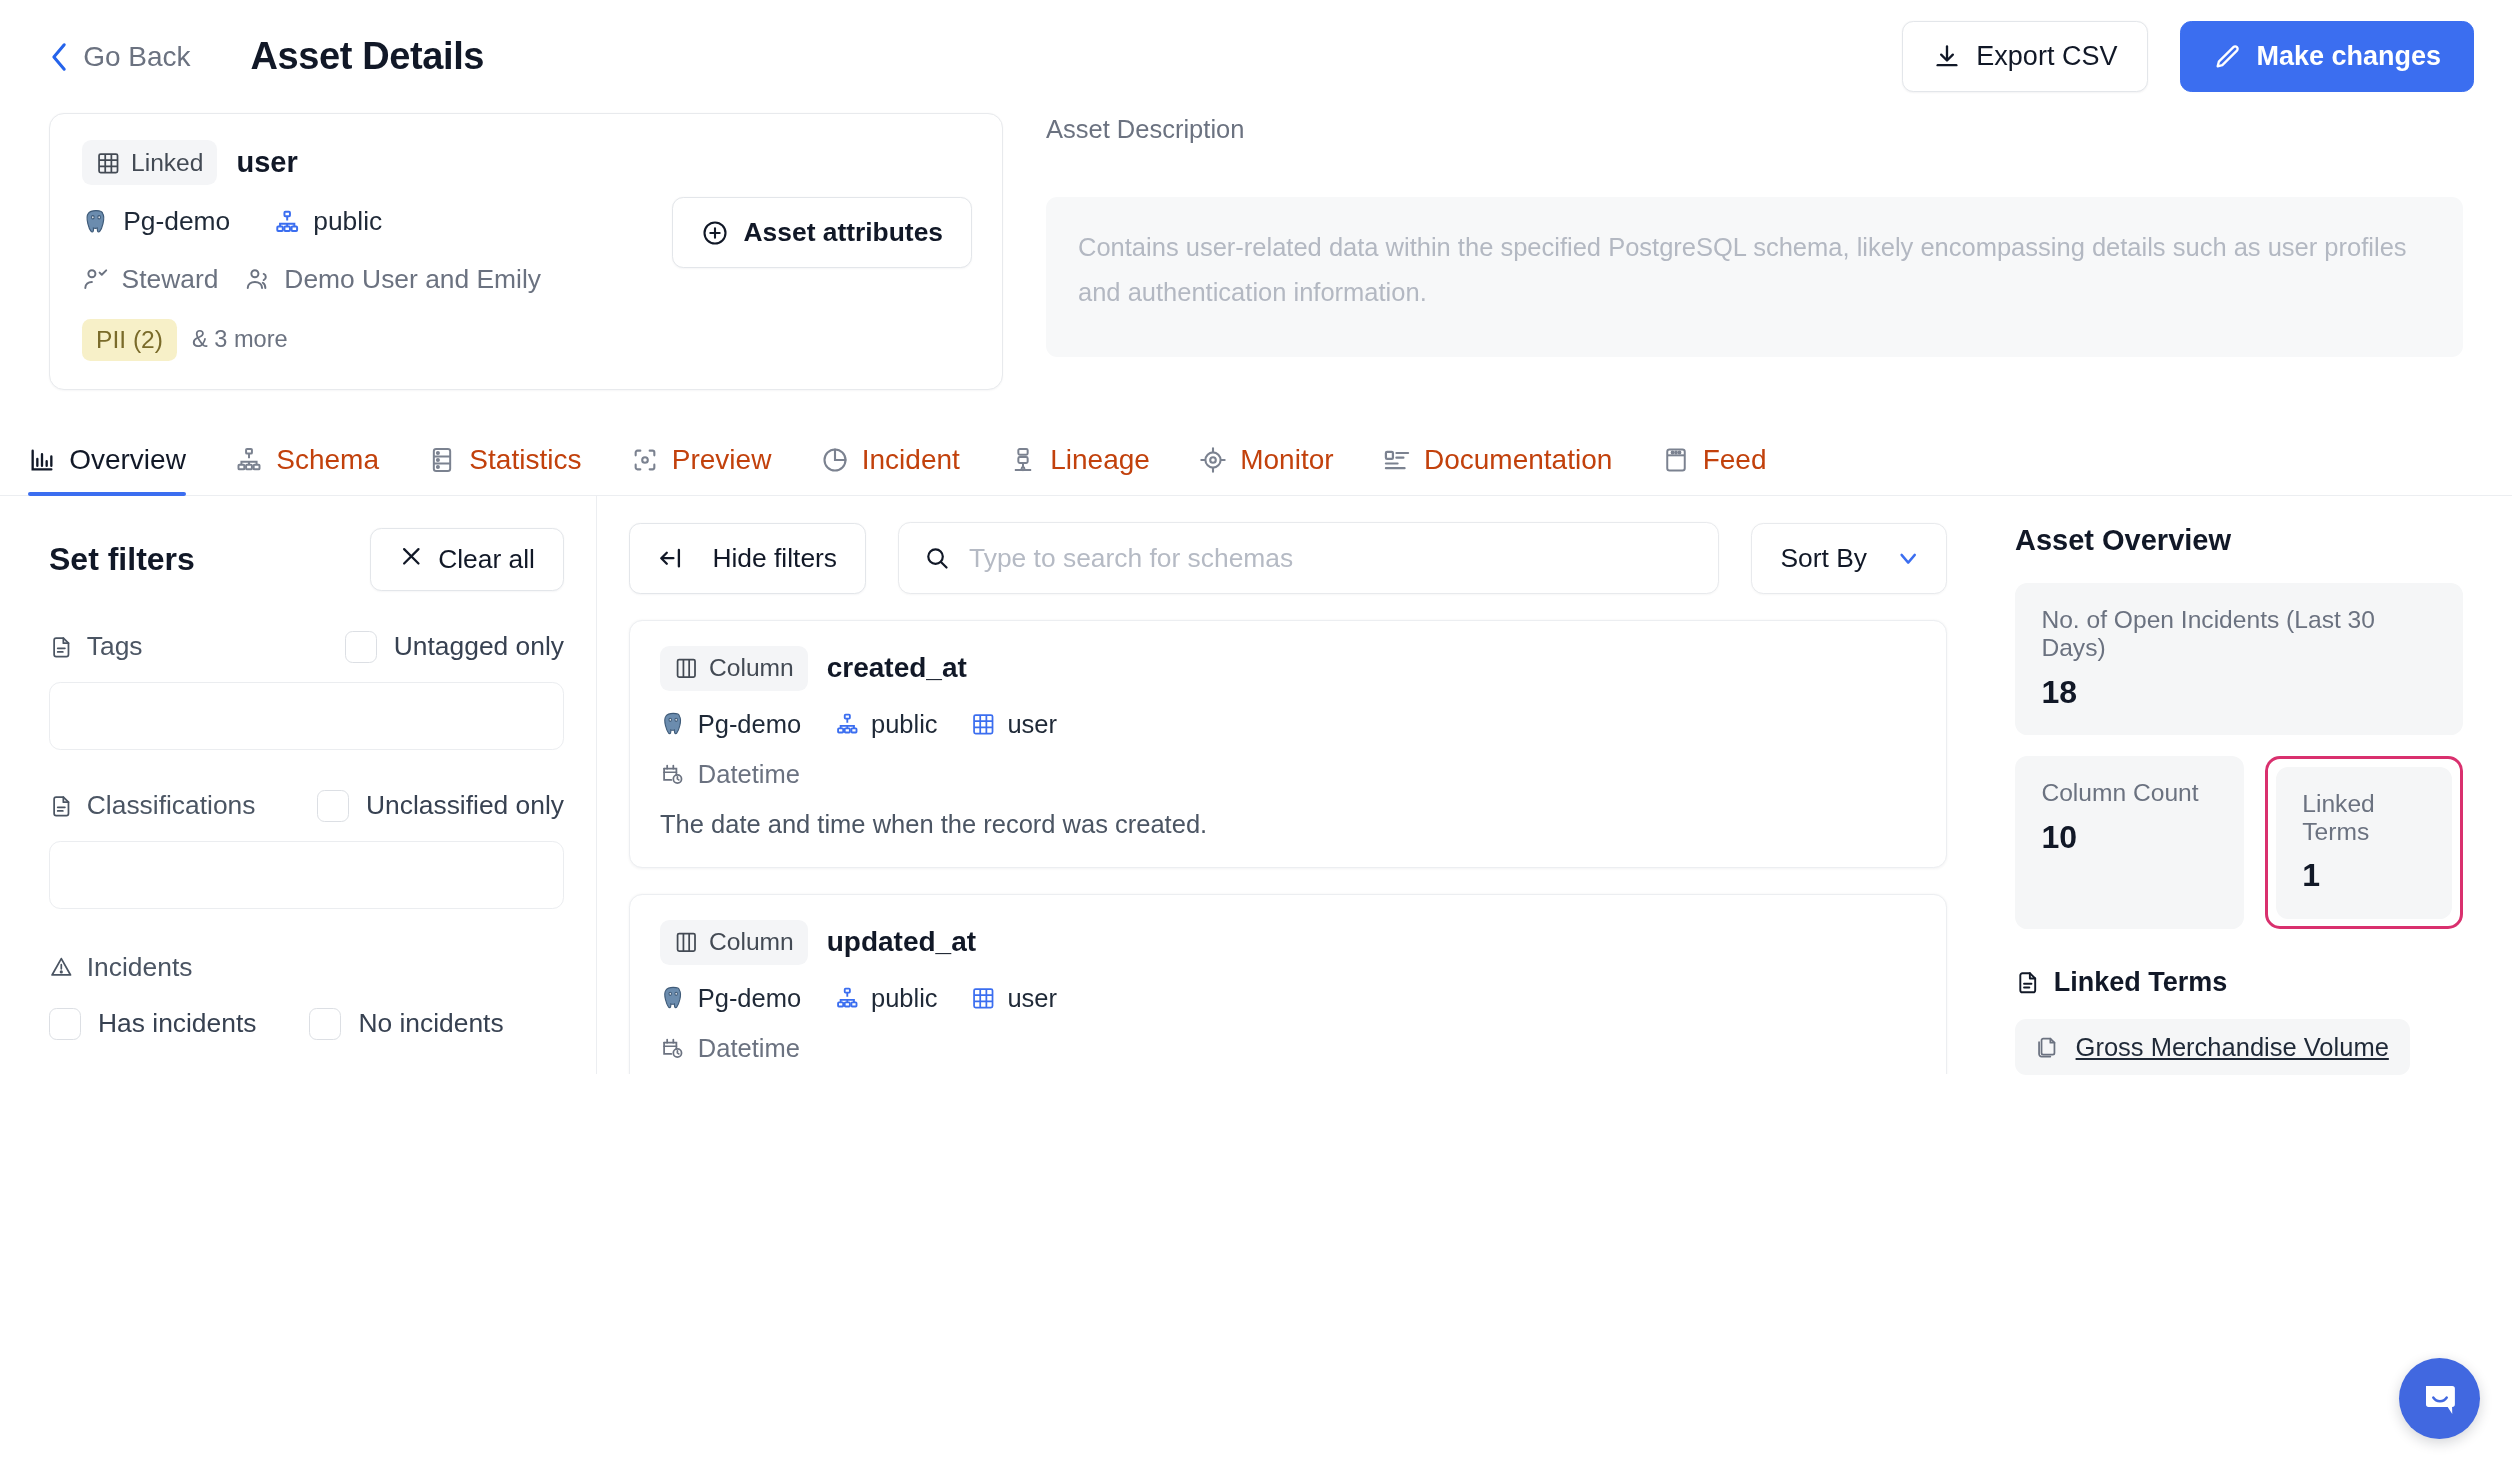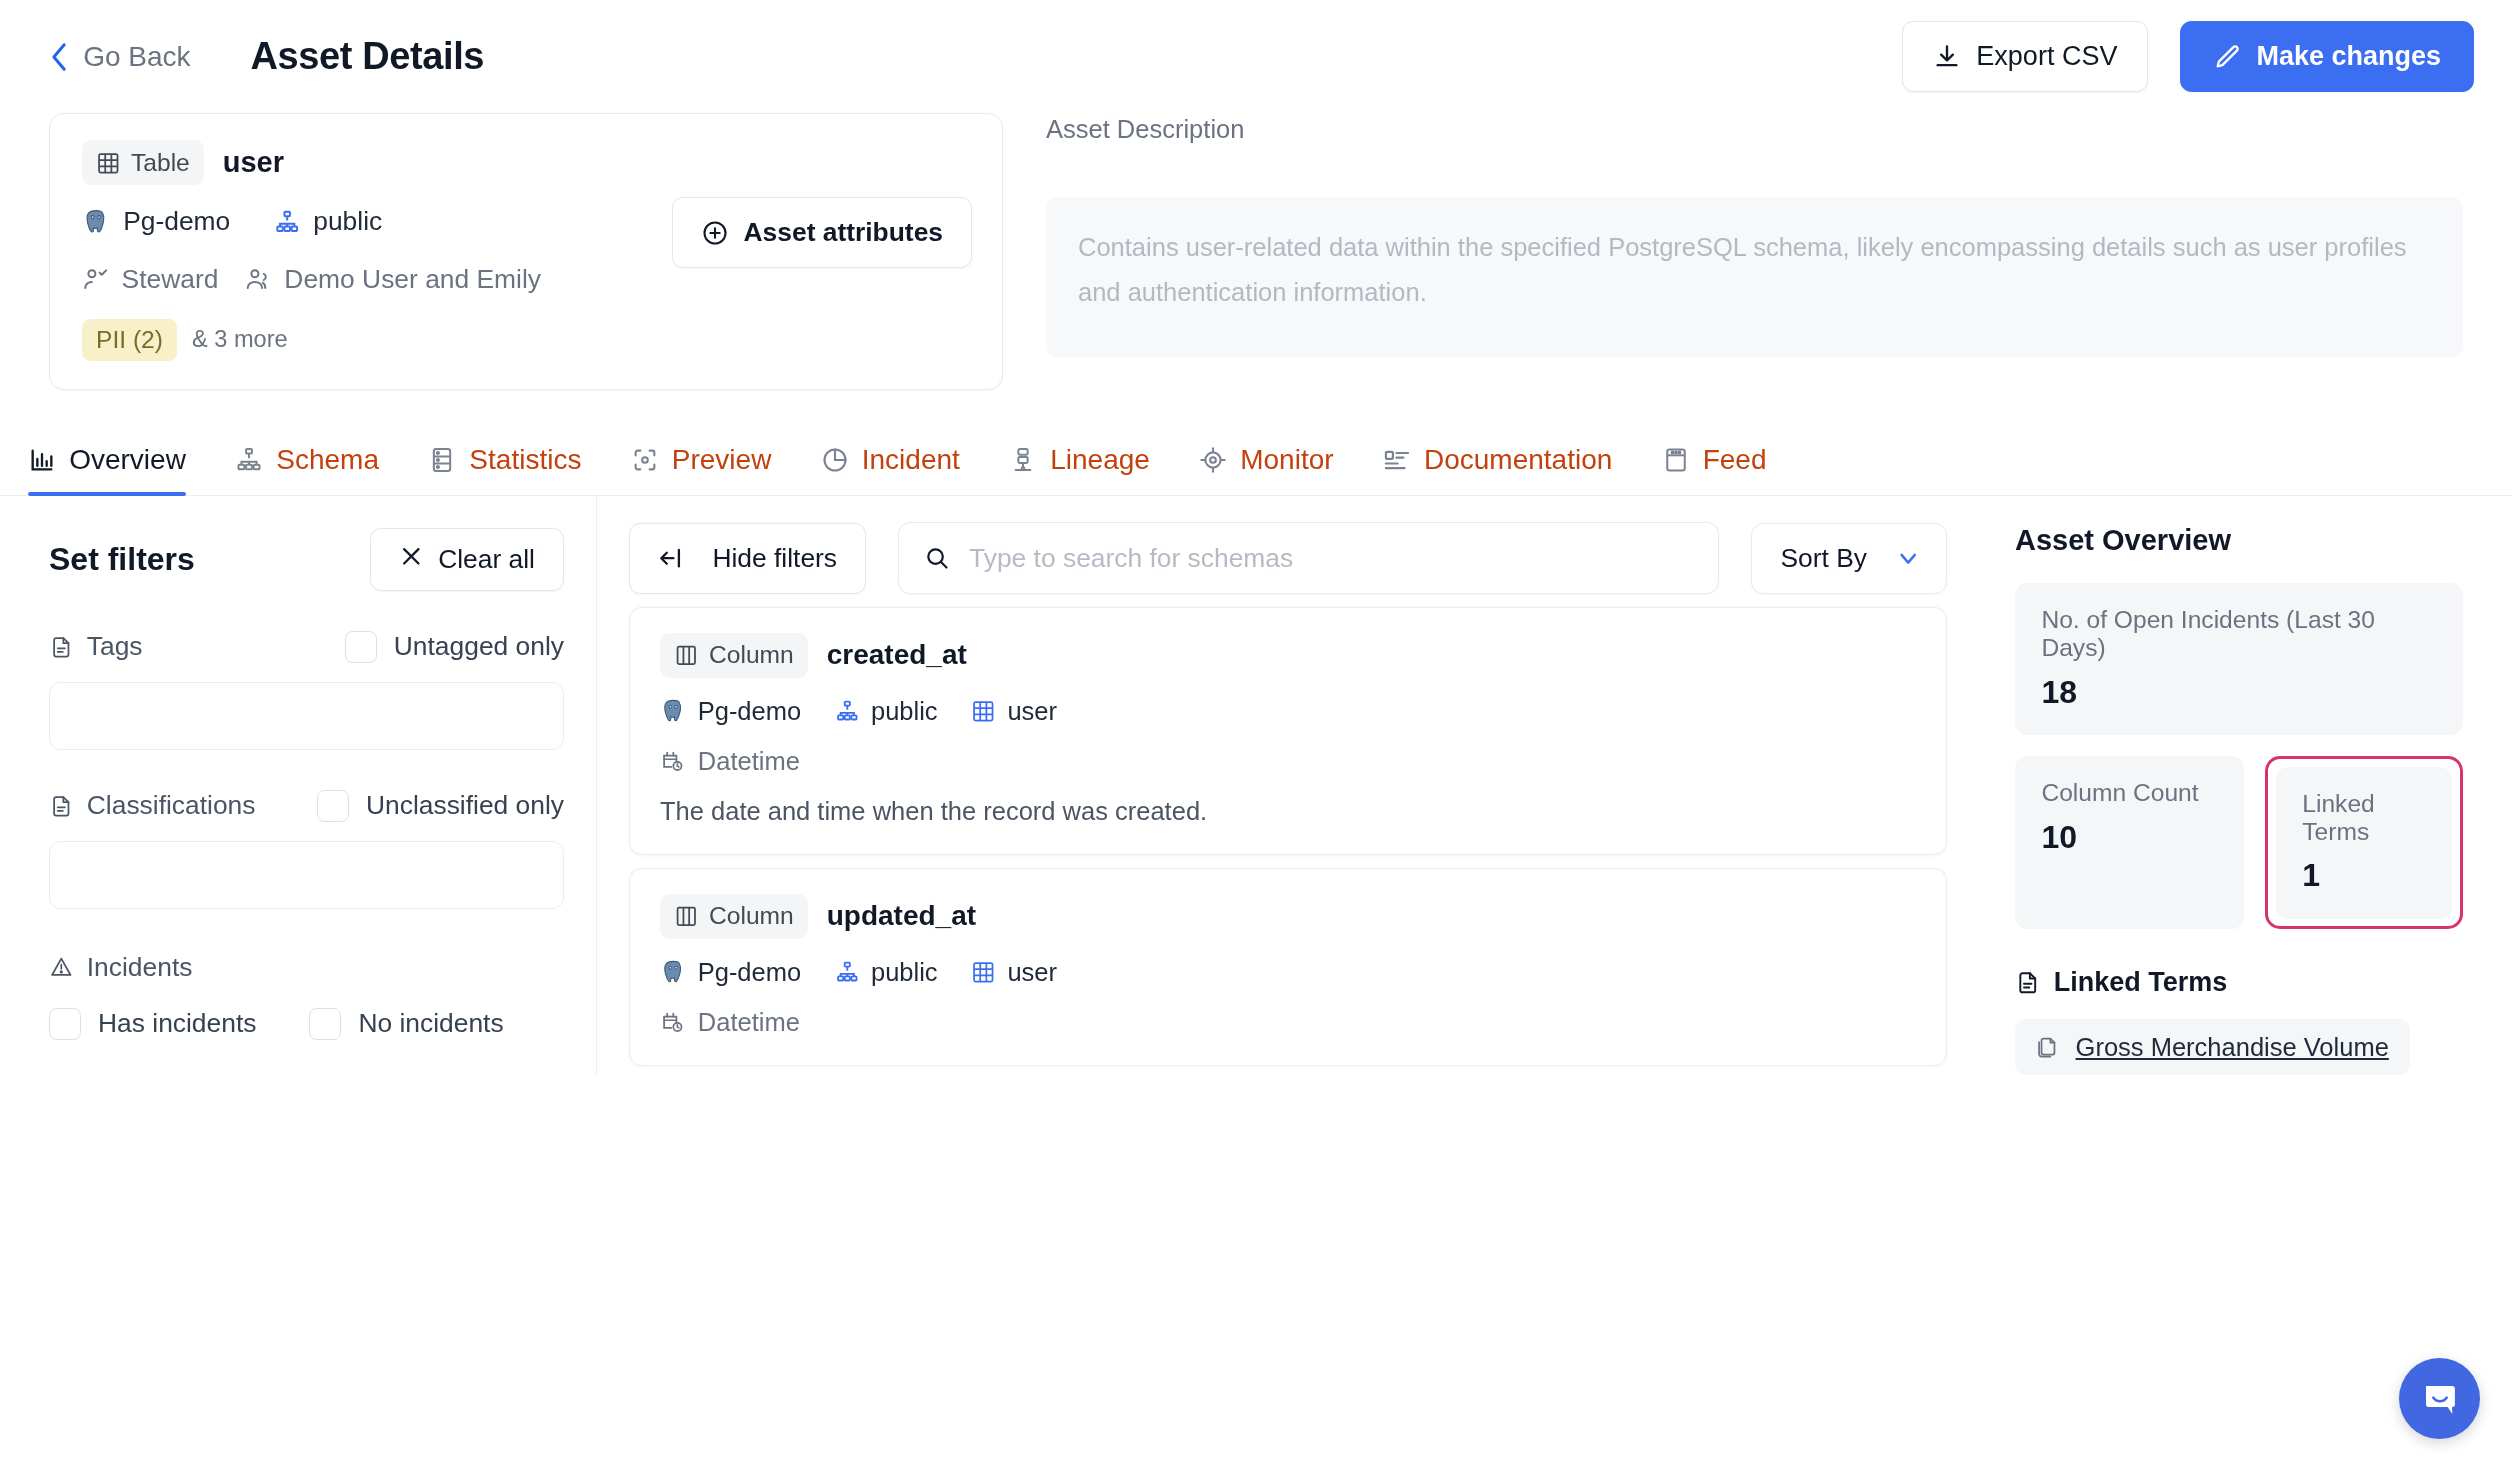--- a/index.html
+++ b/index.html
@@ -173,21 +173,21 @@
     color: #111827; font-family: "Liberation Sans", sans-serif; background: transparent;
   }
   .search-input::placeholder { color: #b5bac4; }
   .sort-by {
     display: inline-flex; align-items: center; gap: 28px;
     border: 1.4px solid #e8eaed; border-radius: 12.3px; background: #fff;
     padding: 19px 24.6px 19px 28px; font-size: 26.4px; color: #111827;
     cursor: pointer; box-shadow: 0 0.9px 1.9px rgba(16,24,40,.03);
   }
   .col-card {
-    margin-top: 13px; border: 1.4px solid #eceef1; border-radius: 13.2px;
+    margin-top: 26px; border: 1.4px solid #eceef1; border-radius: 13.2px;
     background: #fff; padding: 24.6px 30px 28px 30px;
     box-shadow: 0 0.9px 2.8px rgba(16,24,40,.05);
   }
   .col-head { display: flex; align-items: center; gap: 19px; }
   .col-name { font-size: 28px; font-weight: 700; color: #111827; }
   .col-path {
     display: flex; align-items: center; gap: 11.3px;
     margin-top: 19px; font-size: 25.5px; color: #1f2937;
   }
   .col-path .gap { width: 11.3px; }
@@ -272,21 +272,21 @@
   <div class="header-row">
     <div class="asset-card">
       <div class="asset-title-row">
         <span class="chip">
           <span>
             <svg width="24.6" height="24.6" viewBox="0 0 24 24" fill="none" stroke="#434a54" stroke-width="1.7">
                 <rect x="3" y="3" width="18" height="18" rx="1.5"></rect>
                 <path d="M3 9h18M3 15h18M9 3v18M15 3v18"></path>
               </svg>
           </span>
-          <span>Table</span>
+          <span>Linked</span>
         </span>
         <span class="asset-name">user</span>
       </div>
 
       <div class="asset-meta">
         <span>
           <svg width="28" height="28" viewBox="0 0 24 24" fill="#6b8cae" stroke="#3e5a78" stroke-width="1">
               <path d="M12 2.2c-3 0-5.6 1-6.7 2.6C4 6.6 4.2 10 5 13.3c.7 2.9 1.8 5.6 2.8 6.8.6.7 1.4.6 1.8-.2.3-.6.3-1.6.2-2.7 1 .4 2.3.4 3.3 0 0 1.1 0 2.1.3 2.7.4.8 1.2.9 1.8.2 1-1.2 2.1-3.9 2.8-6.8.8-3.3 1-6.7-.3-8.5C17.6 3.2 15 2.2 12 2.2z"></path>
               <ellipse cx="9.3" cy="8" rx="1.1" ry="1.4" fill="#fff"></ellipse>
               <ellipse cx="14.7" cy="8" rx="1.1" ry="1.4" fill="#fff"></ellipse>

